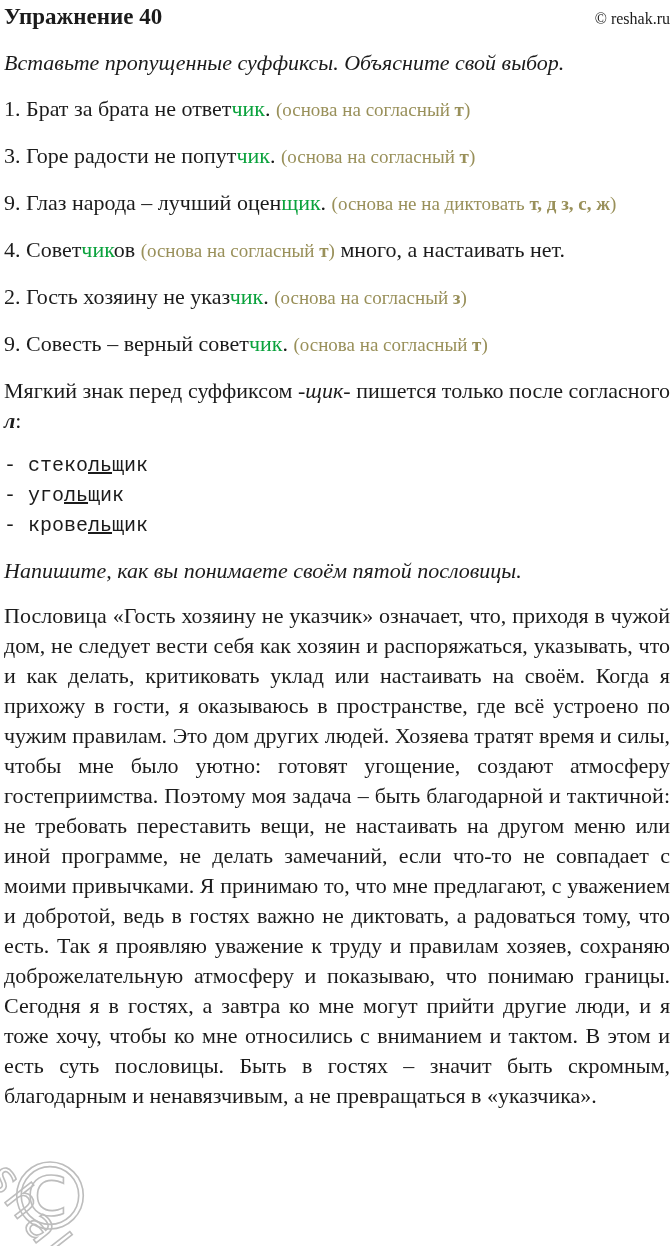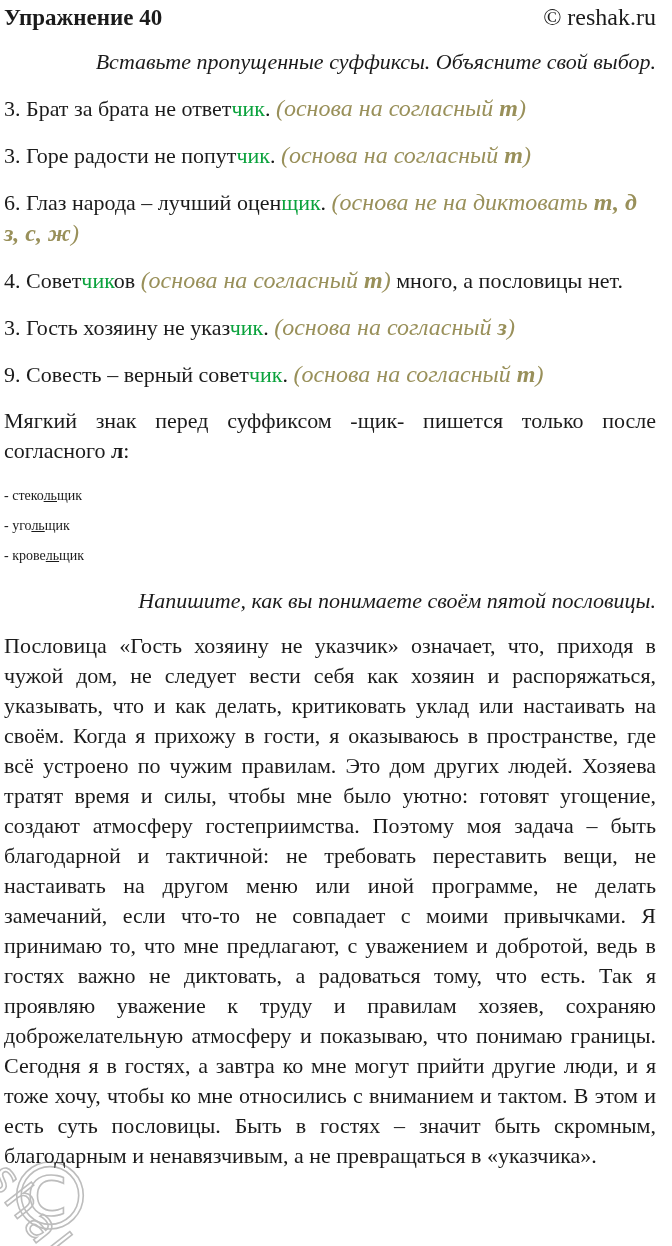--- a/index.html
+++ b/index.html
@@ -4,43 +4,43 @@
 <style>
   html,body { margin:0; padding:0; }
   body {
     width:672px; height:1246px;
     background:#ffffff;
     font-family:"Liberation Serif","DejaVu Serif",serif;
     color:var(--text,#1b1b1b);
     position:relative;
     overflow:hidden;
   }
-  .page { position:relative; z-index:1; padding:3px 16px 0 4px; }
+  .page { position:relative; z-index:1; padding:3px 2px 0 4px; }
 
   .header-row { display:flex; justify-content:space-between; align-items:baseline; }
   .title { font-weight:bold; font-size:23px; line-height:28px; }
-  .copyright { font-size:24px; line-height:28px; }
+  .copyright { font-size:16px; line-height:28px; }
 
   .block { font-size:22px; line-height:30px; margin:15px 0; }
   .item  { font-size:22px; line-height:30px; margin:16px 0; }
 
-  .italic { font-style:italic;text-align:right; }
+  .italic { font-style:italic; }
   .task { font-style:italic; text-align:justify; }
   .task .soft-sign { font-weight:bold; font-style:normal; }
 
   .suffix { color:var(--suffix-green,#0aa23c); font-weight:normal; }
 
-  .note { color:var(--note-olive,#99905a); font-style:italic; font-size:24px; }
+  .note { color:var(--note-olive,#99905a); font-size:19px; }
   .note b { font-weight:bold; }
 
   .rule { text-align:justify; }
-  .rule .it { }
+  .rule .it { font-style:italic; }
   .rule b.it { font-weight:bold; }
 
-  .example { font-size:14px; line-height:30px; margin:0 0; }
+  .example { font-size:20px; line-height:30px; margin:0 0;font-family:Liberation Mono, monospace; }
   .example .u { text-decoration:underline; }
 
   .essay { text-align:justify; }
 
   .wm {
     position:absolute; z-index:0;
     color:transparent;
     -webkit-text-stroke:1.6px var(--watermark-stroke,#bdbdbd);
     font-family:"DejaVu Sans",sans-serif;
     pointer-events:none;
@@ -65,29 +65,29 @@
 
 <div class="page">
 
   <div class="header-row">
     <div class="title">Упражнение 40</div>
     <div class="copyright">© reshak.ru</div>
   </div>
 
   <div class="block italic">Вставьте пропущенные суффиксы. Объясните свой выбор.</div>
 
-  <div class="item"><span>3. Брат за брата не ответ</span><span class="suffix">чик</span><span>. </span><span class="note"><span>(основа на согласный </span><b>т</b><span>)</span></span><span></span></div>
+  <div class="item"><span>1. Брат за брата не ответ</span><span class="suffix">чик</span><span>. </span><span class="note"><span>(основа на согласный </span><b>т</b><span>)</span></span><span></span></div>
 
   <div class="item"><span>3. Горе радости не попут</span><span class="suffix">чик</span><span>. </span><span class="note"><span>(основа на согласный </span><b>т</b><span>)</span></span><span></span></div>
 
-  <div class="item"><span>6. Глаз народа – лучший оцен</span><span class="suffix">щик</span><span>. </span><span class="note"><span>(основа не на диктовать </span><b>т, д з, с, ж</b><span>)</span></span><span></span></div>
+  <div class="item"><span>9. Глаз народа – лучший оцен</span><span class="suffix">щик</span><span>. </span><span class="note"><span>(основа не на диктовать </span><b>т, д з, с, ж</b><span>)</span></span><span></span></div>
 
-  <div class="item"><span>4. Совет</span><span class="suffix">чик</span><span>ов </span><span class="note"><span>(основа на согласный </span><b>т</b><span>)</span></span><span> много, а пословицы нет.</span></div>
+  <div class="item"><span>4. Совет</span><span class="suffix">чик</span><span>ов </span><span class="note"><span>(основа на согласный </span><b>т</b><span>)</span></span><span> много, а настаивать нет.</span></div>
 
-  <div class="item"><span>3. Гость хозяину не указ</span><span class="suffix">чик</span><span>. </span><span class="note"><span>(основа на согласный </span><b>з</b><span>)</span></span><span></span></div>
+  <div class="item"><span>2. Гость хозяину не указ</span><span class="suffix">чик</span><span>. </span><span class="note"><span>(основа на согласный </span><b>з</b><span>)</span></span><span></span></div>
 
   <div class="item"><span>9. Совесть – верный совет</span><span class="suffix">чик</span><span>. </span><span class="note"><span>(основа на согласный </span><b>т</b><span>)</span></span><span></span></div>
 
 
   <div class="block rule"><span>Мягкий знак перед суффиксом </span><span class="it">-щик-</span><span> пишется только после согласного </span><b class="it">л</b><span>:</span></div>
 
   <div class="example"><span>- стеко</span><span class="u">ль</span><span>щик</span></div>
 
   <div class="example"><span>- уго</span><span class="u">ль</span><span>щик</span></div>
 

